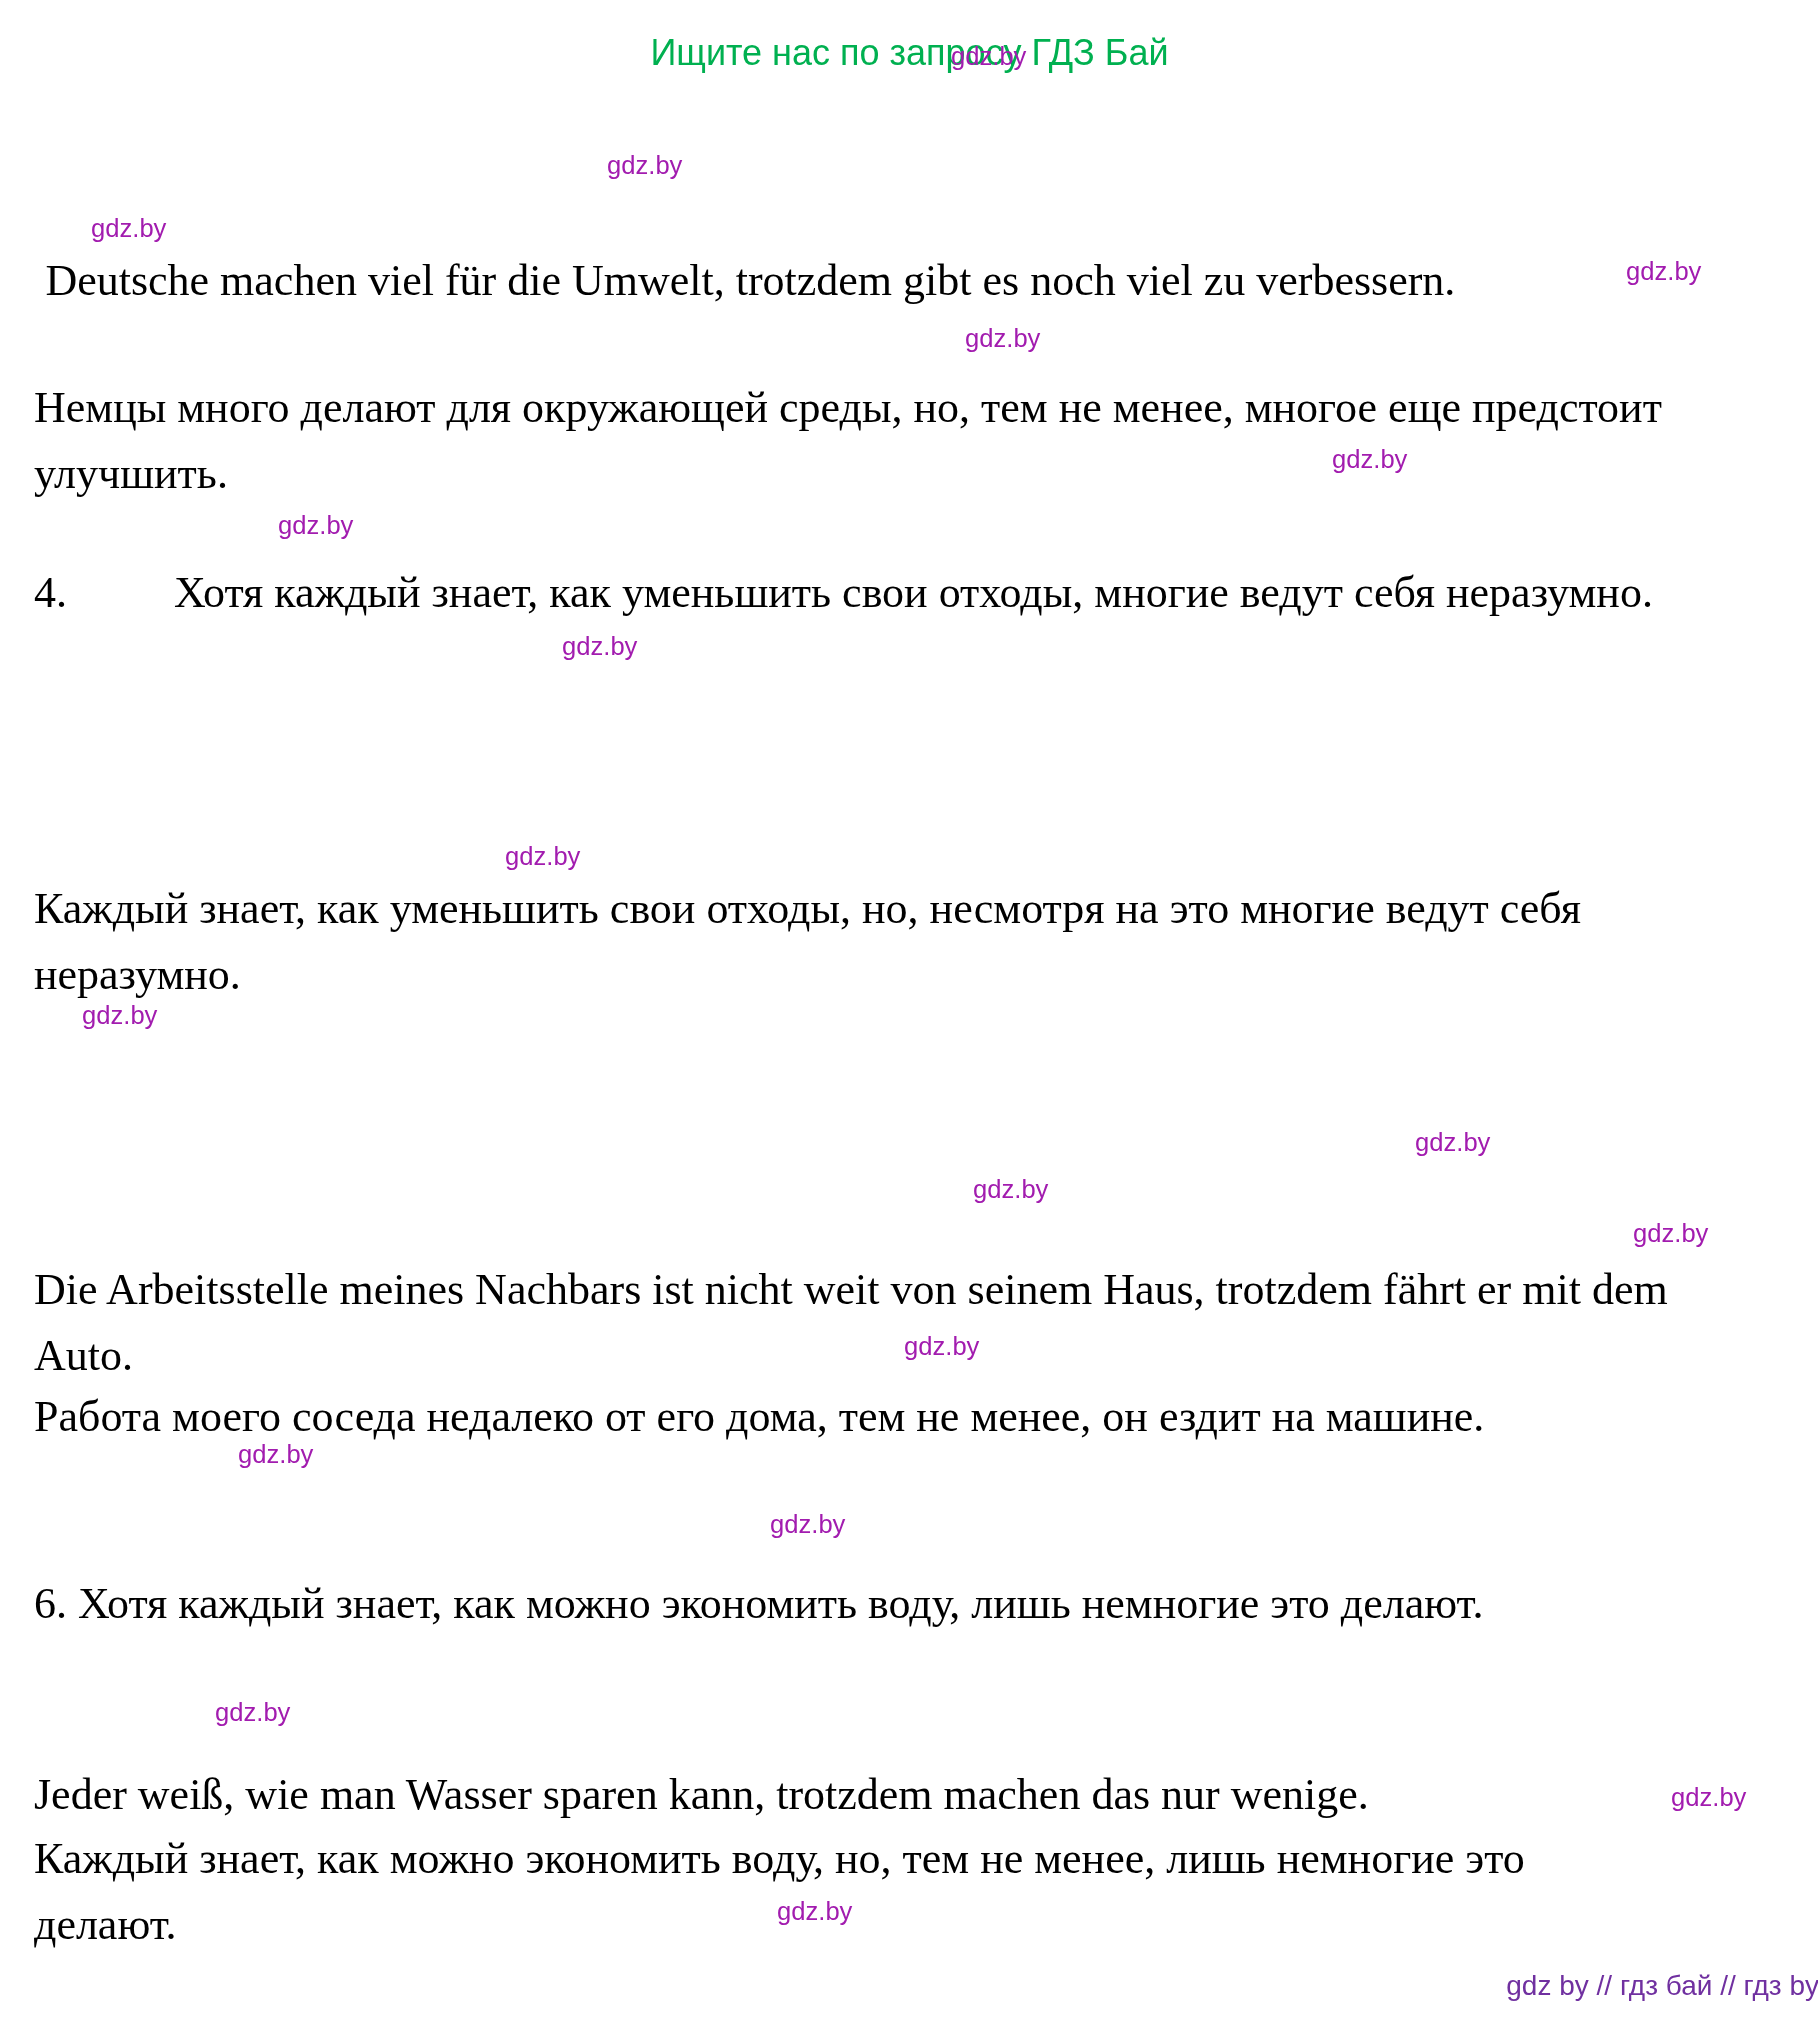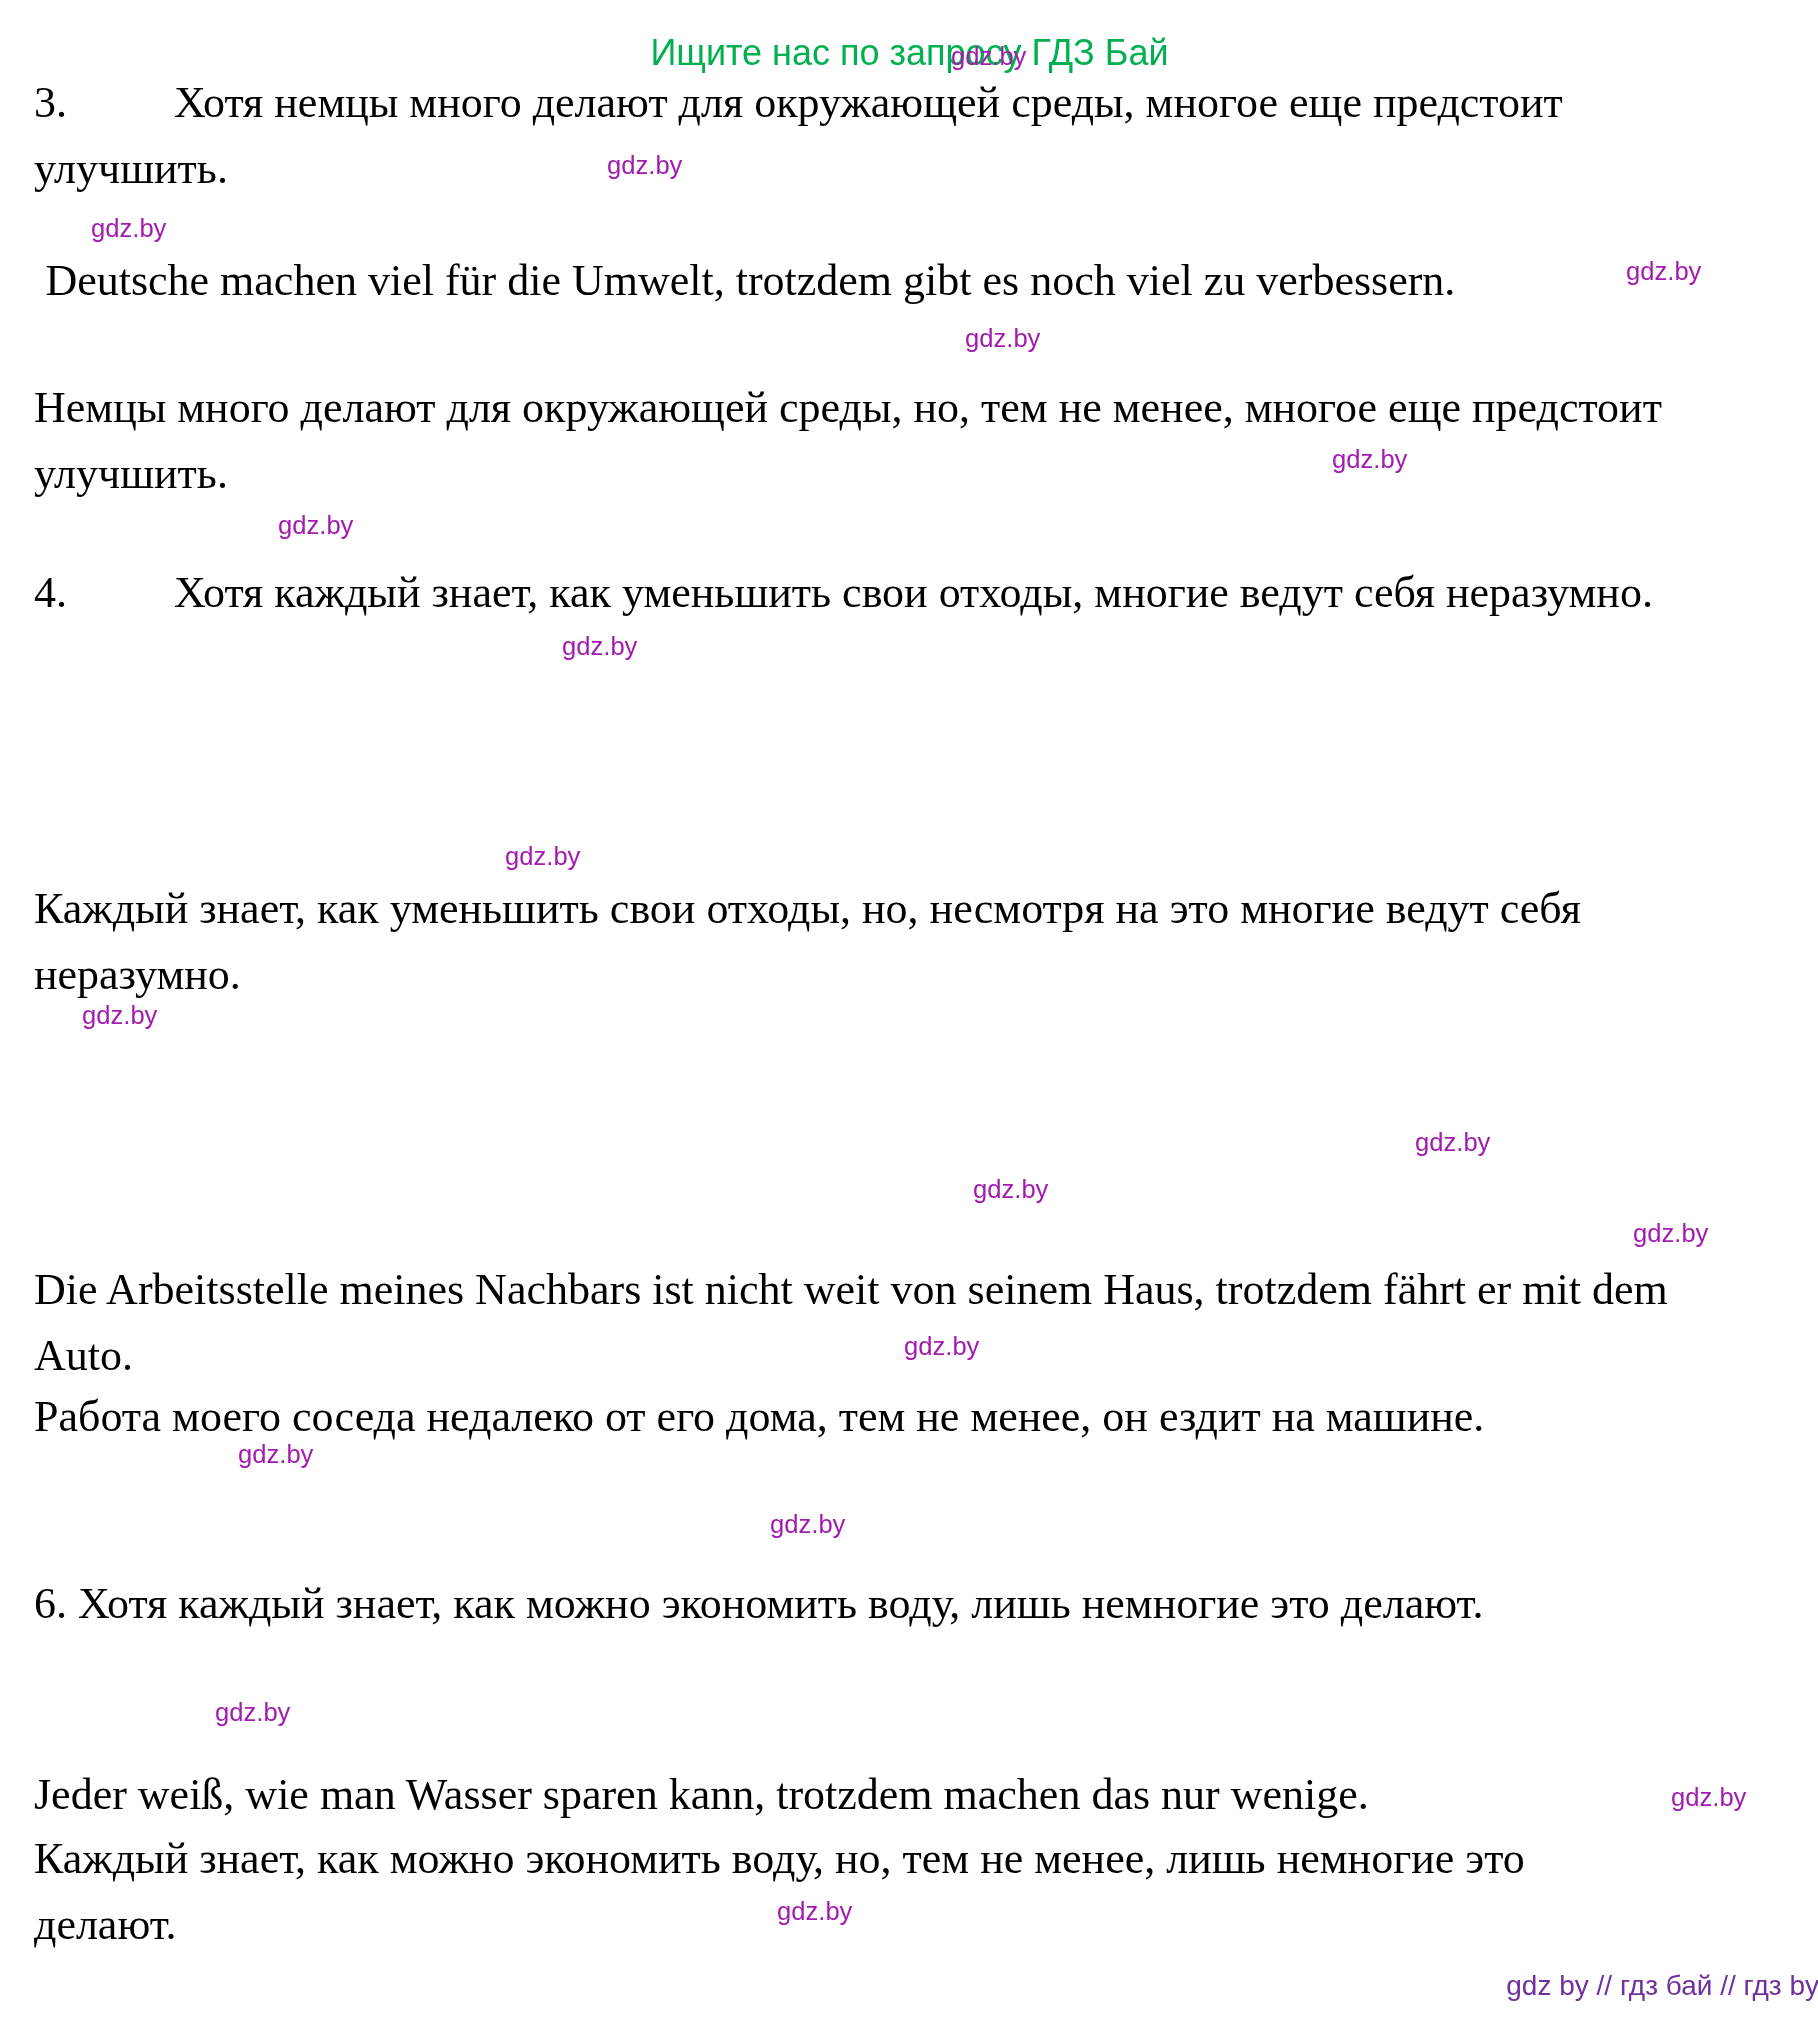--- a/index.html
+++ b/index.html
@@ -64,23 +64,20 @@
   <span class="wm" style="left:1415px; top:1128px">gdz.by</span>
   <span class="wm" style="left:973px; top:1175px">gdz.by</span>
   <span class="wm" style="left:1633px; top:1219px">gdz.by</span>
   <span class="wm" style="left:904px;  top:1332px">gdz.by</span>
   <span class="wm" style="left:238px;  top:1440px">gdz.by</span>
   <span class="wm" style="left:770px;  top:1510px">gdz.by</span>
   <span class="wm" style="left:215px;  top:1698px">gdz.by</span>
   <span class="wm" style="left:1671px; top:1783px">gdz.by</span>
   <span class="wm" style="left:777px;  top:1897px">gdz.by</span>
 
-  <div class="para" style="left:34px; top:70px; width:1647px">
-    <span class="num">3.</span><span>Хотя немцы много делают для окружающей среды, многое еще предстоит улучшить.</span>
-  </div>
   <div class="para lead-space" style="left:34px; top:248px; width:1552px">Deutsche machen viel für die Umwelt, trotzdem gibt es noch viel zu verbessern.</div>
   <div class="para" style="left:34px; top:375px; width:1703px">Немцы много делают для окружающей среды, но, тем не менее, многое еще предстоит улучшить.</div>
 
   <div class="para" style="left:34px; top:560px; width:1628px">
     <span class="num">4.</span><span>Хотя каждый знает, как уменьшить свои отходы, многие ведут себя неразумно.</span>
   </div>
   <div class="para" style="left:34px; top:876px; width:1694px">Каждый знает, как уменьшить свои отходы, но, несмотря на это многие ведут себя неразумно.</div>
 
   <div class="para" style="left:34px; top:1257px; width:1675px">Die Arbeitsstelle meines Nachbars ist nicht weit von seinem Haus, trotzdem fährt er mit dem Auto.</div>
   <div class="para" style="left:34px; top:1384px; width:1637px">Работа моего соседа недалеко от его дома, тем не менее, он ездит на машине.</div>

